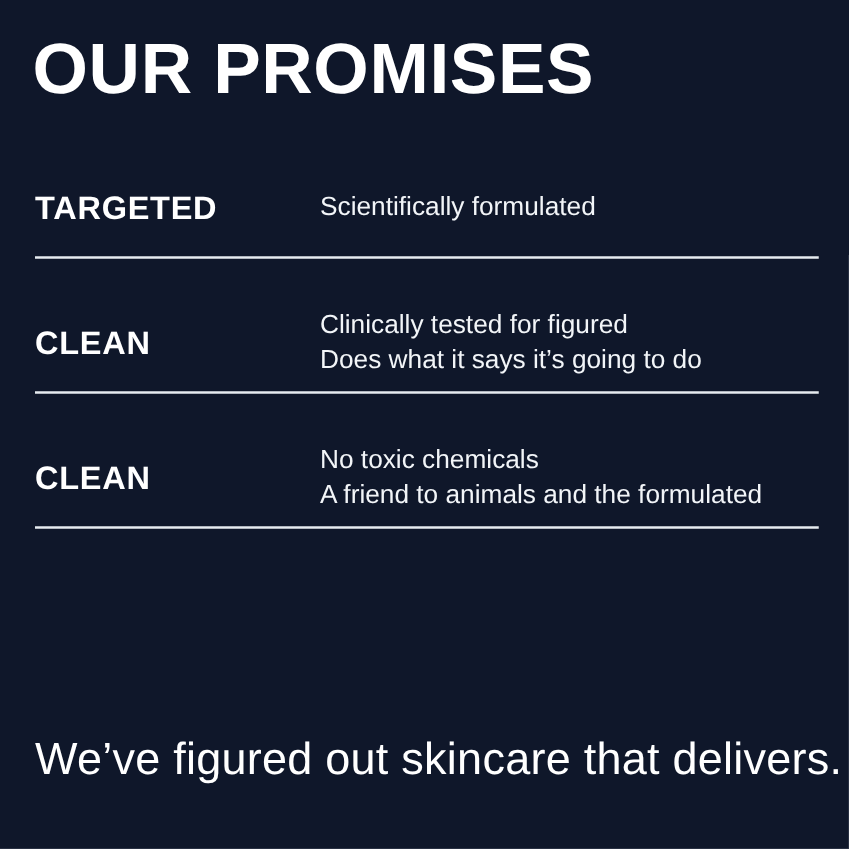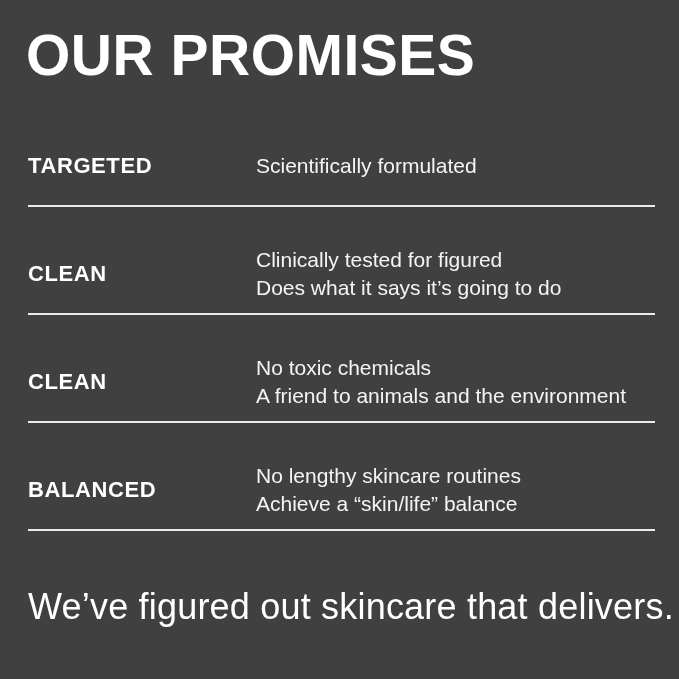--- a/index.html
+++ b/index.html
@@ -12,21 +12,21 @@
     background: #9ca8b6;
     font-family: "Liberation Sans", sans-serif;
     -webkit-font-smoothing: antialiased;
     overflow: hidden;
   }
 
   .poster {
     position: relative;
     width: 679px;
     height: 679px;
-    background: #404040;
+    background: #0f172a;
     box-sizing: border-box;
   }
 
   
   .title {
     position: absolute;
     left: 26px;
     top: 27px;
     font-size: 57px;
     line-height: 1.0;
@@ -56,21 +56,21 @@
     right: 24px;
     top: 0;
     height: 76px;
     display: flex;
     align-items: center;
   }
 
   .promise-label {
     width: 200px;
     flex: 0 0 200px;
-    font-size: 22px;
+    font-size: 26px;
     font-weight: bold;
     color: #ffffff;
     letter-spacing: 0.6px;
     line-height: 1;
     white-space: nowrap;
   }
 
   .promise-desc {
     flex: 1 1 auto;
     font-size: 21px;
@@ -135,34 +135,24 @@
         </div>
       </div>
       <div class="divider"></div>
     </div>
 
     <div class="promise-row">
       <div class="promise-inner">
         <div class="promise-label">CLEAN</div>
         <div class="promise-desc">
           <span class="line">No toxic chemicals</span>
-          <span class="line">A friend to animals and the environment</span>
+          <span class="line">A friend to animals and the formulated</span>
         </div>
       </div>
       <div class="divider"></div>
     </div>
 
-    <div class="promise-row">
-      <div class="promise-inner">
-        <div class="promise-label">BALANCED</div>
-        <div class="promise-desc">
-          <span class="line">No lengthy skincare routines</span>
-          <span class="line">Achieve a “skin/life” balance</span>
-        </div>
-      </div>
-      <div class="divider"></div>
-    </div>
 
   </div>
 
   <div class="tagline">We’ve figured out skincare that delivers.</div>
 
 </div>
 
 </body></html>

